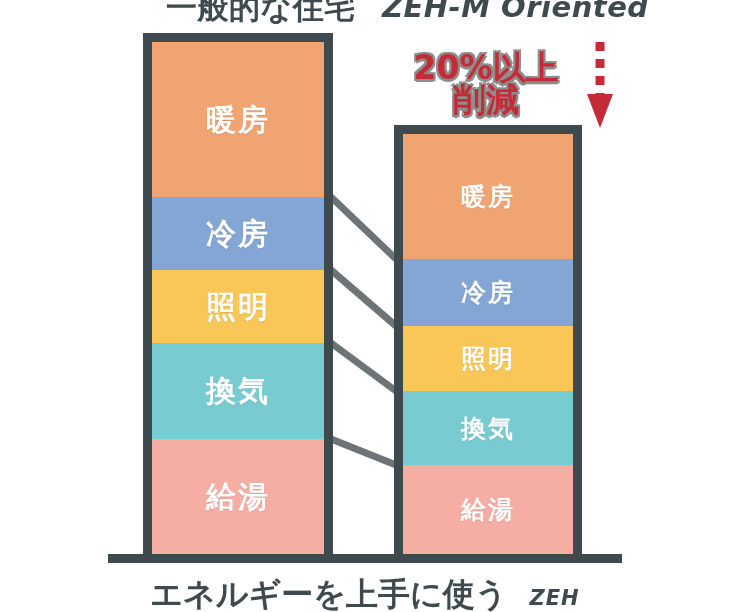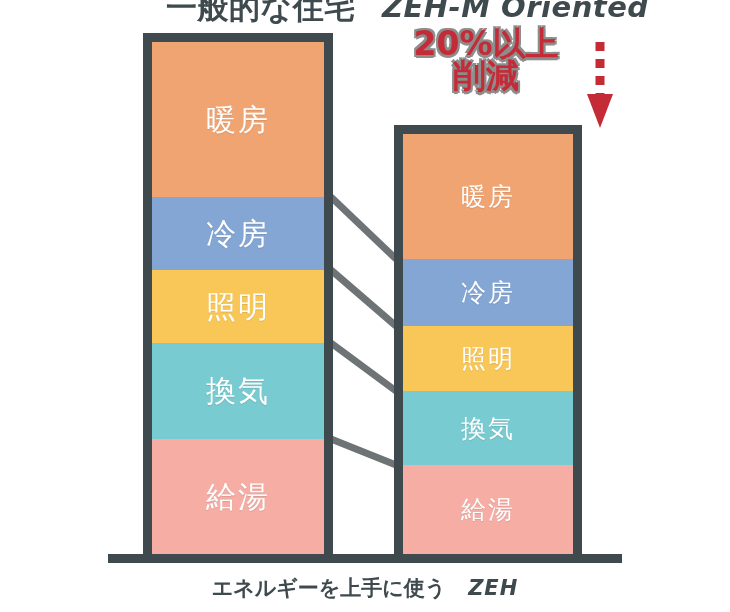--- a/index.html
+++ b/index.html
@@ -57,21 +57,21 @@
 
   .seg {
     position: relative;
     display: flex;
     align-items: center;
     justify-content: center;
     box-sizing: border-box;
   }
   .seg-label {
     color: #ffffff;
-    font-weight: normal;
+    font-weight: bold;
     letter-spacing: 2px;
     line-height: 1;
     text-shadow: 0 1px 1px rgba(0,0,0,0.10);
   }
   #bar-left .seg-label  { font-size: 30px; }
   #bar-right .seg-label { font-size: 25px; }
 
   
   #baseline {
     position: absolute;
@@ -87,21 +87,21 @@
     position: absolute;
     left: 0; top: 0;
     width: 730px; height: 612px;
     pointer-events: none;
   }
 
   
   #callout {
     position: absolute;
     left: 392px;
-    top: 28px;
+    top: 52px;
     width: 188px;
     text-align: center;
     color: #C42B36;
     font-weight: bold;
     font-size: 33px;
     line-height: 0.98;
     letter-spacing: 0;
     text-shadow:
       -2px -2px 0 #8d8d8d,
        2px -2px 0 #8d8d8d,
@@ -125,21 +125,21 @@
     left: 0;
     top: 578px;
     width: 730px;
     text-align: center;
     color: #3F4A4E;
     font-weight: bold;
     white-space: nowrap;
     line-height: 1;
   }
   #caption-main {
-    font-size: 21px;
+    font-size: 32px;
     letter-spacing: 0;
   }
   #caption-tag {
     font-size: 21px;
     letter-spacing: 1px;
     margin-left: 22px;
     font-style: italic;
   }
 </style>
 </head>

